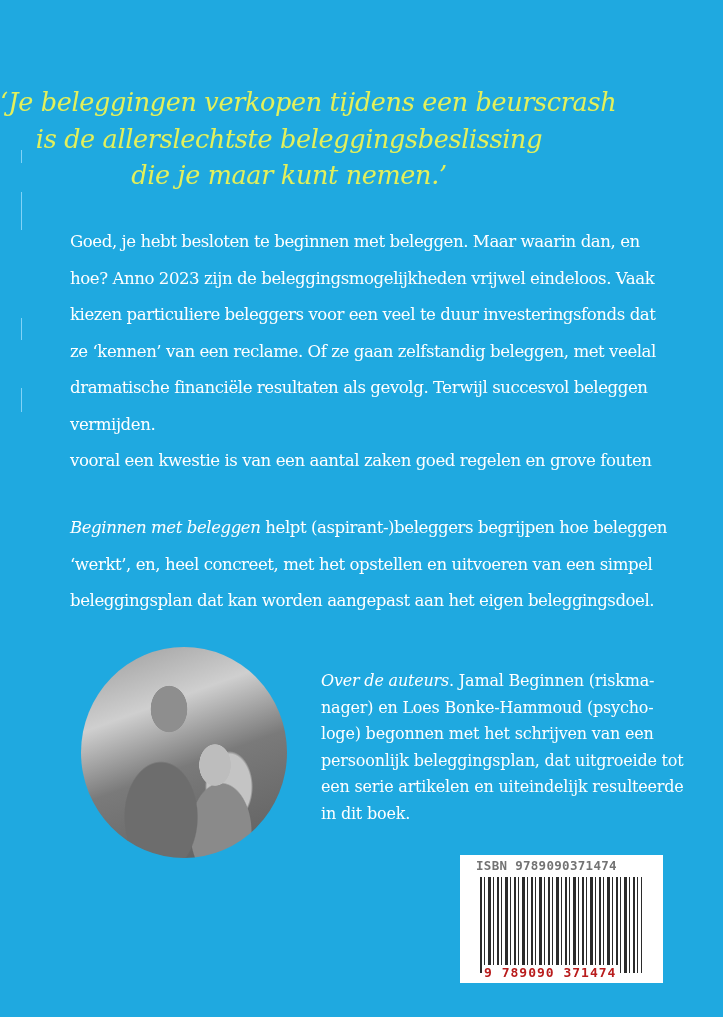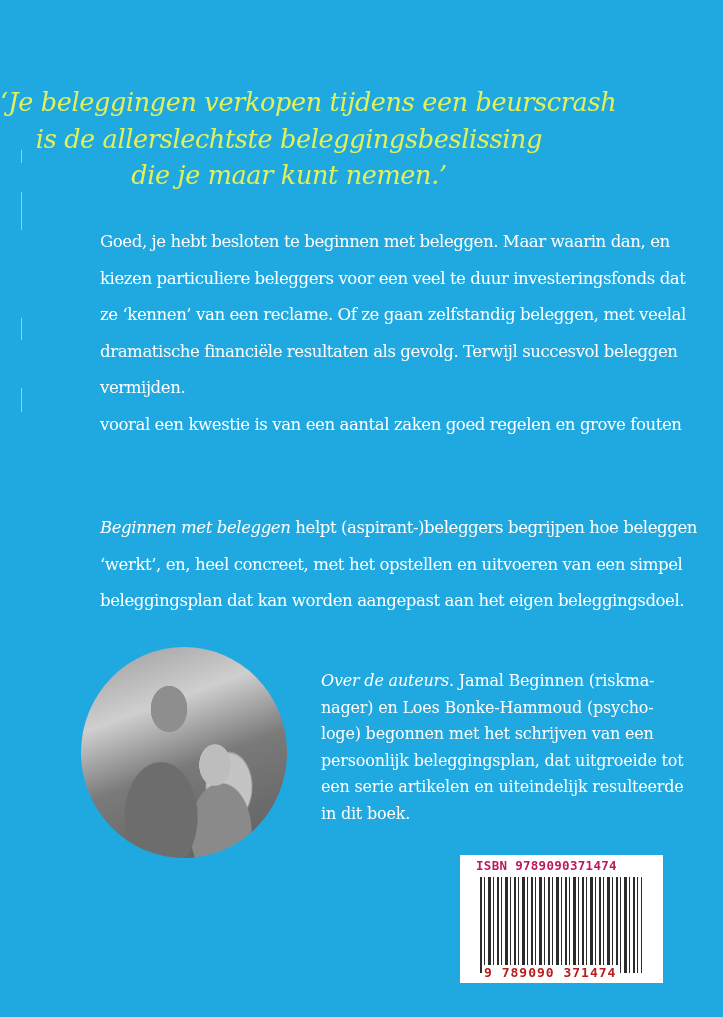--- a/index.html
+++ b/index.html
@@ -34,21 +34,20 @@
     }
     .quote div { white-space: nowrap; }
     .body-text {
       position: absolute;
       left: 70px;
       color: #ffffff;
       font-size: 16.6px;
       line-height: 36.5px;
       letter-spacing: -0.45px;
       white-space: nowrap;
-      margin-left: 30px;
     }
     .body-text div { white-space: nowrap; }
     .para1 { top: 224px; }
     .para2 { top: 510px; }
     .photo {
       position: absolute;
       left: 81px;
       top: 647px;
       width: 206px;
       height: 211px;
@@ -81,21 +80,21 @@
       height: 128px;
       background: #ffffff;
     }
     .isbn-top {
       position: absolute;
       left: 16px;
       top: 3px;
       font-family: "DejaVu Sans Mono", "Liberation Mono", monospace;
       font-size: 12.5px;
       letter-spacing: 0.3px;
-      color: #be185d;
+      color: #737373;
       font-weight: bold;
       white-space: nowrap;
     }
     .bars {
       position: absolute;
       left: 20px;
       top: 22px;
       width: 162px;
       height: 96px;
       background: repeating-linear-gradient(90deg,
@@ -127,20 +126,21 @@
 <div class="edge-mark" style="top:388px;height:24px;"></div>
 
 <div class="quote">
   <div>‘Je beleggingen verkopen tijdens een beurscrash</div>
   <div>is de allerslechtste beleggingsbeslissing</div>
   <div>die je maar kunt nemen.’</div>
 </div>
 
 <div class="body-text para1">
   <div>Goed, je hebt besloten te beginnen met beleggen. Maar waarin dan, en</div>
+  <div>hoe? Anno 2023 zijn de beleggingsmogelijkheden vrijwel eindeloos. Vaak</div>
   <div>kiezen particuliere beleggers voor een veel te duur investeringsfonds dat</div>
   <div>ze ‘kennen’ van een reclame. Of ze gaan zelfstandig beleggen, met veelal</div>
   <div>dramatische financiële resultaten als gevolg. Terwijl succesvol beleggen</div>
   <div>vermijden.</div>
   <div>vooral een kwestie is van een aantal zaken goed regelen en grove fouten</div>
 </div>
 
 <div class="body-text para2">
   <div><em>Beginnen met beleggen</em><span> helpt (aspirant-)beleggers begrijpen hoe beleggen</span></div>
   <div>‘werkt’, en, heel concreet, met het opstellen en uitvoeren van een simpel</div>

